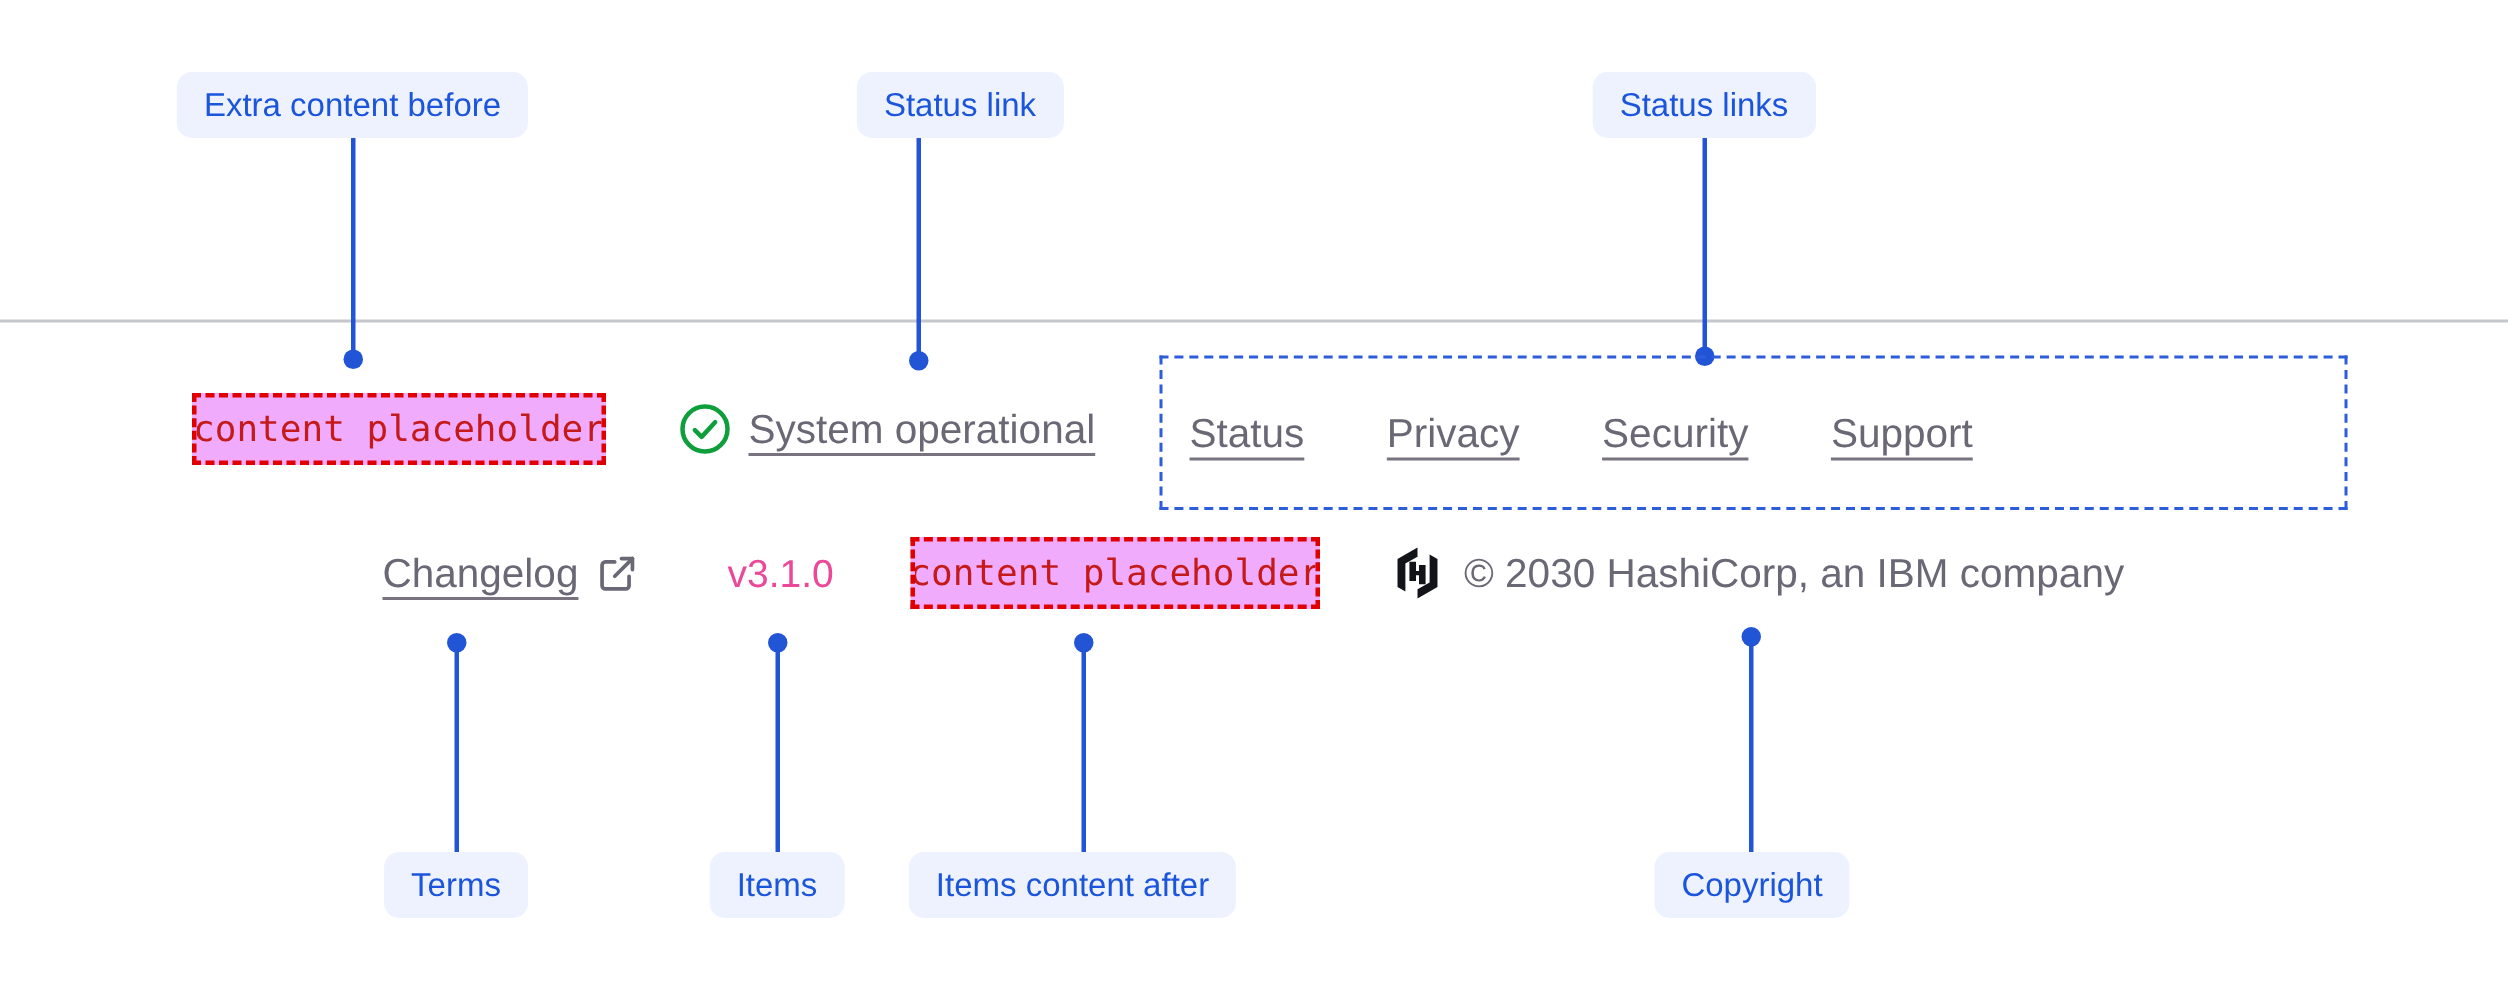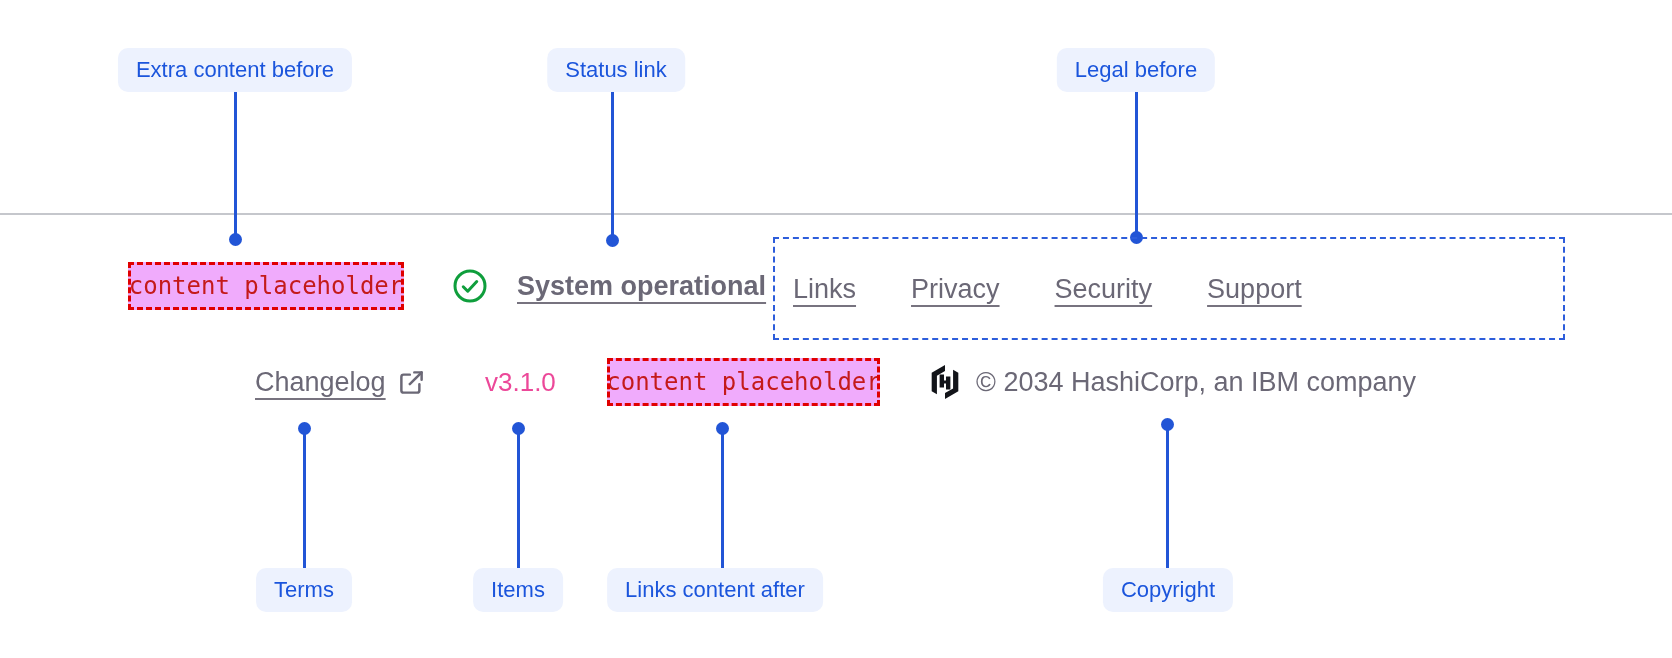--- a/index.html
+++ b/index.html
@@ -61,21 +61,21 @@
     font-family: "DejaVu Sans Mono", monospace;
     font-size: 24px;
     white-space: nowrap;
     overflow: hidden;
   }
 
   
   .status {
     position: absolute;
     left: 452px; top: 262px; height: 48px;
-    display: flex; align-items: center; gap: 29px; font-weight: bold;
+    display: flex; align-items: center; gap: 11px;
   }
   .footer-link {
     color: #6b6876;
     font-size: 27px;
     text-decoration: underline;
     text-decoration-thickness: 2px;
     text-underline-offset: 7px;
     text-decoration-color: #77737f;
     white-space: nowrap;
     cursor: pointer;
@@ -121,43 +121,43 @@
 <body>
 
 <div class="canvas">
 
   <div class="divider"></div>
 
   <div class="pill top" style="left:235px;">Extra content before</div>
   <div class="connector" style="left:233.5px; top:92px; height:145px;"></div>
   <div class="conn-dot" style="left:228.5px; top:233px;"></div>
 
-  <div class="pill top" style="left:616px;">Status link</div>
+  <div class="pill top" style="left:640px;">Status link</div>
   <div class="connector" style="left:610.5px; top:92px; height:145px;"></div>
   <div class="conn-dot" style="left:605.5px; top:234px;"></div>
 
-  <div class="pill top" style="left:1136px;">Legal before</div>
+  <div class="pill top" style="left:1136px;">Status links</div>
   <div class="connector" style="left:1134.5px; top:92px; height:143px;"></div>
   <div class="conn-dot" style="left:1129.5px; top:231px;"></div>
 
   <div class="ph-box" style="left:128px; top:262px; width:276px;">content placeholder</div>
 
   <div class="status">
     <span class="icon">
       <svg width="36" height="36" viewBox="0 0 24 24" fill="none" stroke="#0f9e3c" stroke-width="2" stroke-linecap="round" stroke-linejoin="round">
         <circle cx="12" cy="12" r="10"></circle>
         <polyline points="7.5 12.5 10.5 15.5 16.5 9"></polyline>
       </svg>
     </span>
     <span class="footer-link">System operational</span>
   </div>
 
   <div class="legal-rect">
     <div class="legal-links">
-      <span class="footer-link">Links</span>
+      <span class="footer-link">Status</span>
       <span class="footer-link">Privacy</span>
       <span class="footer-link">Security</span>
       <span class="footer-link">Support</span>
     </div>
   </div>
 
   <div class="changelog">
     <span class="footer-link">Changelog</span>
     <span class="icon">
       <svg width="27" height="27" viewBox="0 0 24 24" fill="none" stroke="#6b6876" stroke-width="2.2" stroke-linecap="round" stroke-linejoin="round">
@@ -173,32 +173,32 @@
   <div class="ph-box" style="left:607px; top:358px; width:273px;">content placeholder</div>
 
   <div class="brand">
     <span class="icon">
       <svg width="34" height="36" viewBox="0 0 24 24" fill="#121419">
         <path d="M12 0 2.6 5.4 v13.2 l3.7 2.1 V7.5 L12 4.3 Z"></path>
         <path d="M12 24 21.4 18.6 V5.4 l-3.7 -2.1 v13.2 L12 19.7 Z"></path>
         <path d="M8.2 6.7 h3.1 v4.3 h1.4 v-2.8 h3.1 v9.1 h-3.1 v-4.3 h-1.4 v2.8 h-3.1 z"></path>
       </svg>
     </span>
-    <span class="copyright-text">© 2034 HashiCorp, an IBM company</span>
+    <span class="copyright-text">© 2030 HashiCorp, an IBM company</span>
   </div>
 
   <div class="conn-dot" style="left:297.5px; top:422px;"></div>
   <div class="connector" style="left:302.5px; top:429px; height:139px;"></div>
   <div class="pill bottom" style="left:304px;">Terms</div>
 
   <div class="conn-dot" style="left:511.5px; top:422px;"></div>
   <div class="connector" style="left:516.5px; top:429px; height:139px;"></div>
   <div class="pill bottom" style="left:518px;">Items</div>
 
   <div class="conn-dot" style="left:715.5px; top:422px;"></div>
   <div class="connector" style="left:720.5px; top:429px; height:139px;"></div>
-  <div class="pill bottom" style="left:715px;">Links content after</div>
+  <div class="pill bottom" style="left:715px;">Items content after</div>
 
   <div class="conn-dot" style="left:1160.5px; top:418px;"></div>
   <div class="connector" style="left:1165.5px; top:425px; height:143px;"></div>
   <div class="pill bottom" style="left:1168px;">Copyright</div>
 
 </div>
 
 </body></html>

